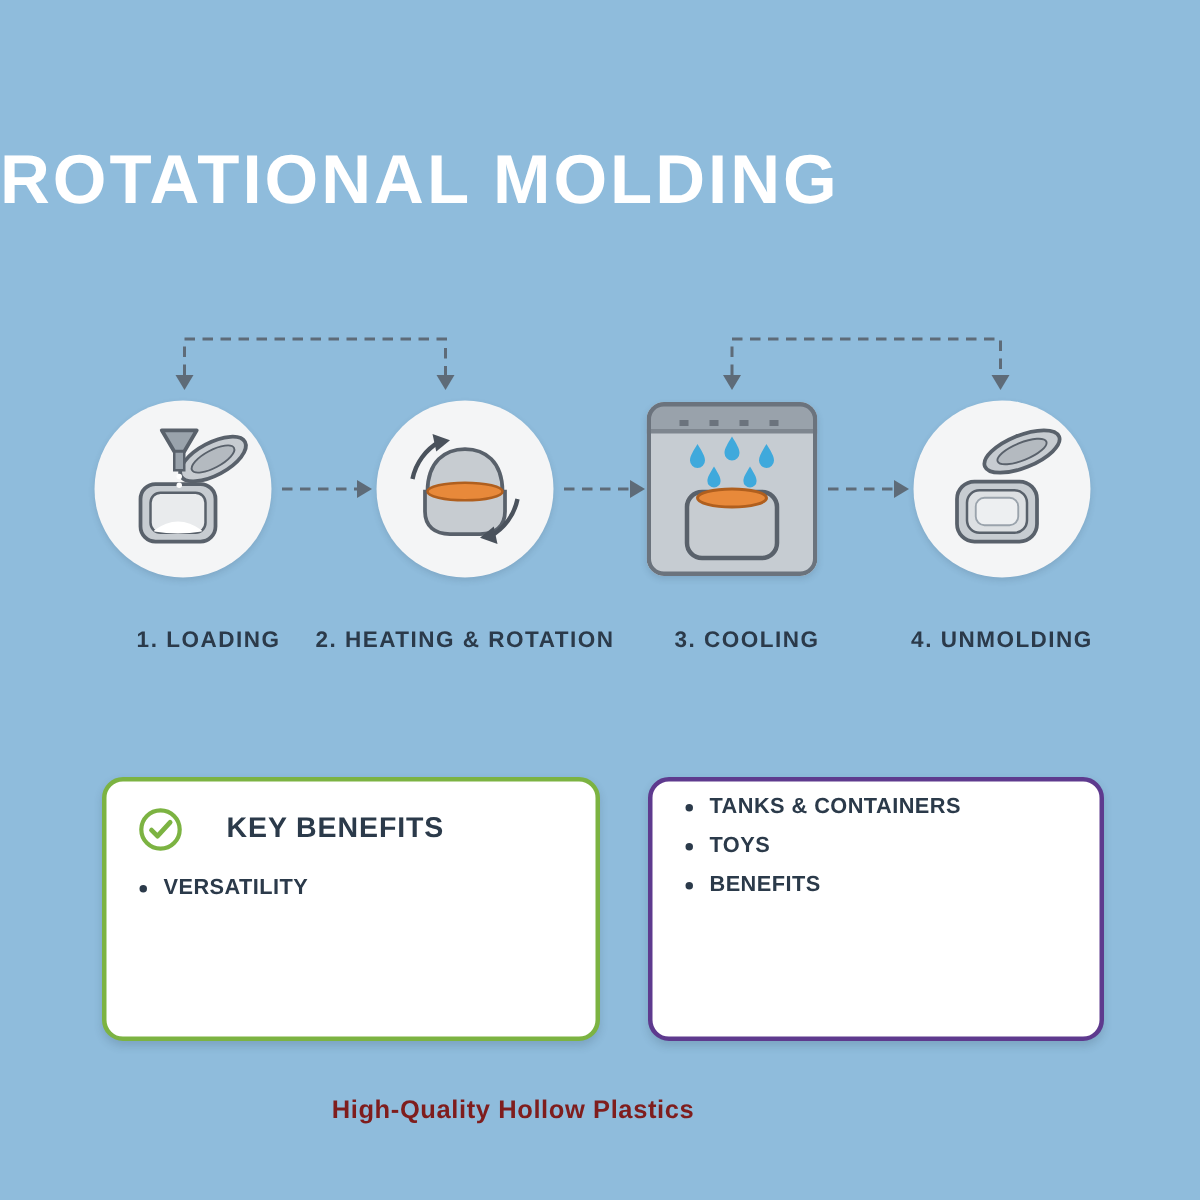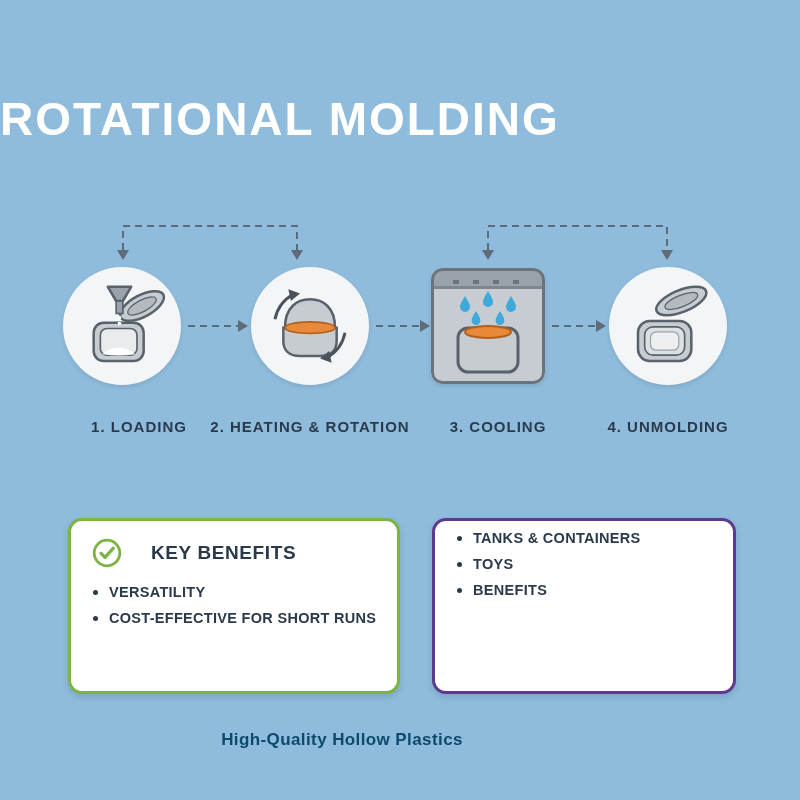--- a/index.html
+++ b/index.html
@@ -83,21 +83,21 @@
   .card-list li::before{
     content:"";position:absolute;left:0;top:11px;
     width:5px;height:5px;border-radius:50%;background:#2B3A4A;
   }
 
   
   .footer{
     position:absolute;top:730px;left:0;width:684px;
     text-align:center;
     font-size:17px;font-weight:700;letter-spacing:.4px;
-    color:#0c4a6e;
+    color:#7f1d1d;
   }
 </style>
 </head>
 <body>
 
 <div class="page">
 
   <h1 class="title">ROTATIONAL MOLDING</h1>
 
   <svg class="connectors" viewBox="0 0 800 800">
@@ -194,21 +194,20 @@
   <div class="card card-benefits">
     <div class="card-header">
       <svg viewBox="0 0 40 40">
         <circle cx="20" cy="20" r="16" fill="#FFFFFF" stroke="#7CB342" stroke-width="3.5"></circle>
         <path d="M12.5 20.5 l5 5 l10.5 -11.5" fill="none" stroke="#7CB342" stroke-width="4" stroke-linecap="round" stroke-linejoin="round"></path>
       </svg>
       <span class="card-title">KEY BENEFITS</span>
     </div>
     <ul class="card-list">
       <li>VERSATILITY</li>
-      <li>COST-EFFECTIVE FOR SHORT RUNS</li>
     </ul>
   </div>
 
   <div class="card card-applications">
     <ul class="card-list">
       <li>TANKS &amp; CONTAINERS</li>
       <li>TOYS</li>
       <li>BENEFITS</li>
     </ul>
   </div>

